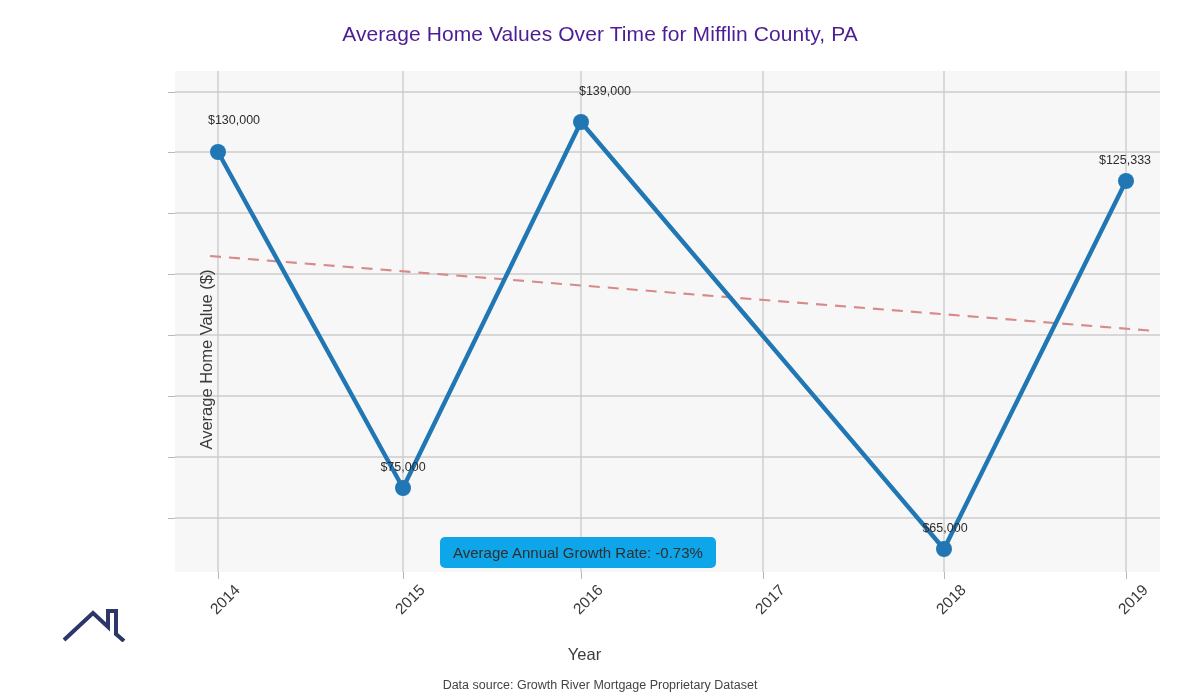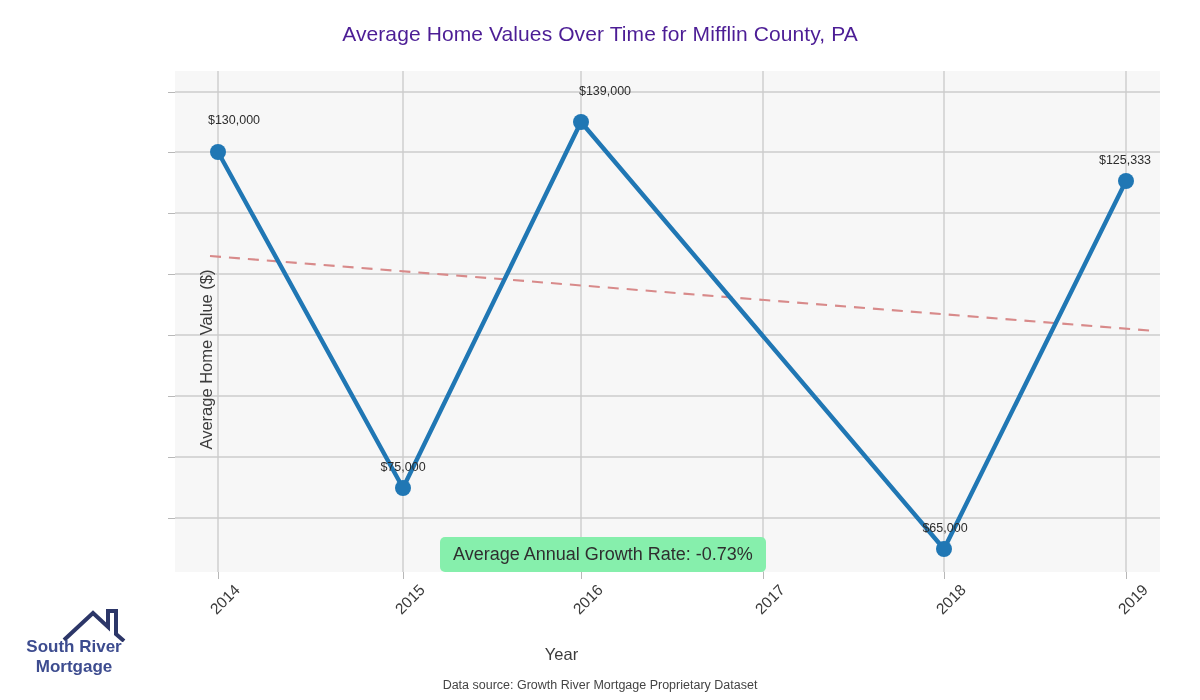--- a/index.html
+++ b/index.html
@@ -60,20 +60,21 @@
     white-space: nowrap;
   }
   #x-axis-title {
     position: absolute;
     left: 0;
     top: 645px;
     width: 1123px;
     text-align: center;
     font-size: 16.5px;
     color: #3c3c3c;
+    padding-left: 23px;
   }
   .ytick-mark {
     position: absolute;
     left: -7px;
     width: 7px;
     height: 1px;
     background: #b8b8b8;
   }
 
   .xtick {
@@ -101,23 +102,23 @@
     white-space: nowrap;
     transform: translate(-50%, -100%);
   }
 
   
   #growth-annotation {
     position: absolute;
     left: 440px;
     top: 537px;
     padding: 7px 13px;
-    background: #86efac;
+    background: #0ea5e9;
     border-radius: 5px;
-    font-size: 18px;
+    font-size: 15px;
     color: #2f2f2f;
     white-space: nowrap;
   }
 
   
   #data-source {
     position: absolute;
     left: 0;
     top: 678px;
     width: 1200px;
@@ -226,17 +227,13 @@
 <div id="growth-annotation">Average Annual Growth Rate: -0.73%</div>
 
 <div id="x-axis-title">Year</div>
 
 <div id="data-source">Data source: Growth River Mortgage Proprietary Dataset</div>
 
 <div id="logo">
   <svg id="logo-mark" width="66" height="34" viewBox="0 0 66 34">
     <path d="M2 32 L31 5 L46 19 L46 3 L54 3 L54 26 L62 33" fill="none" stroke="#2c3668" stroke-width="4" stroke-linejoin="miter" stroke-linecap="butt"></path>
   </svg>
-  <div id="logo-text">
-    <div>South River</div>
-    <div>Mortgage</div>
-  </div>
 </div>
 
 </body></html>

